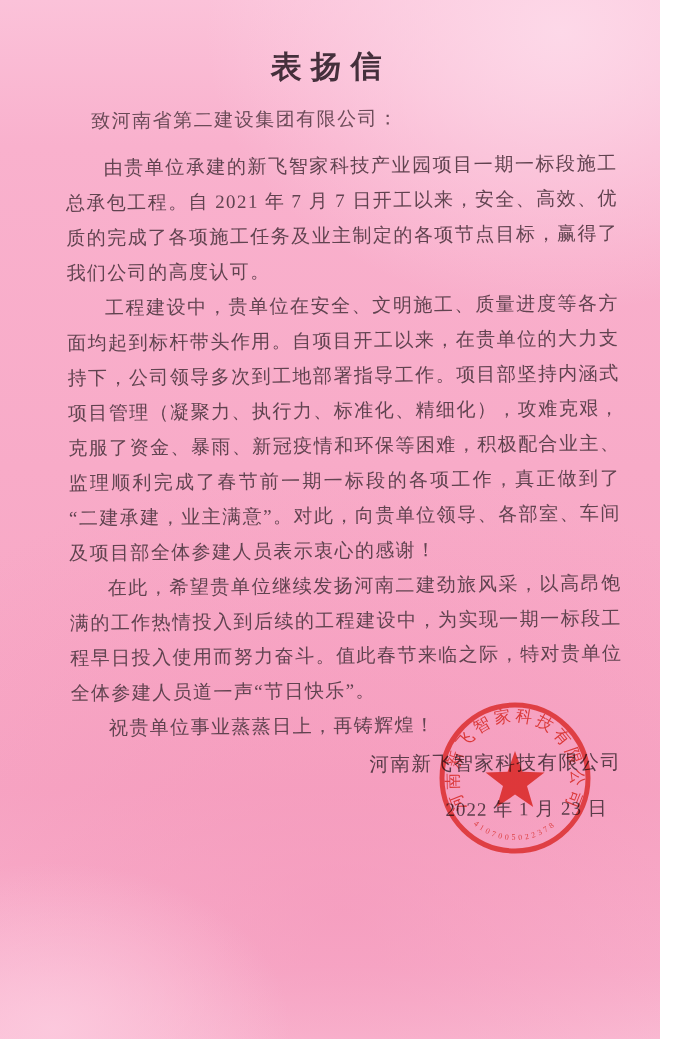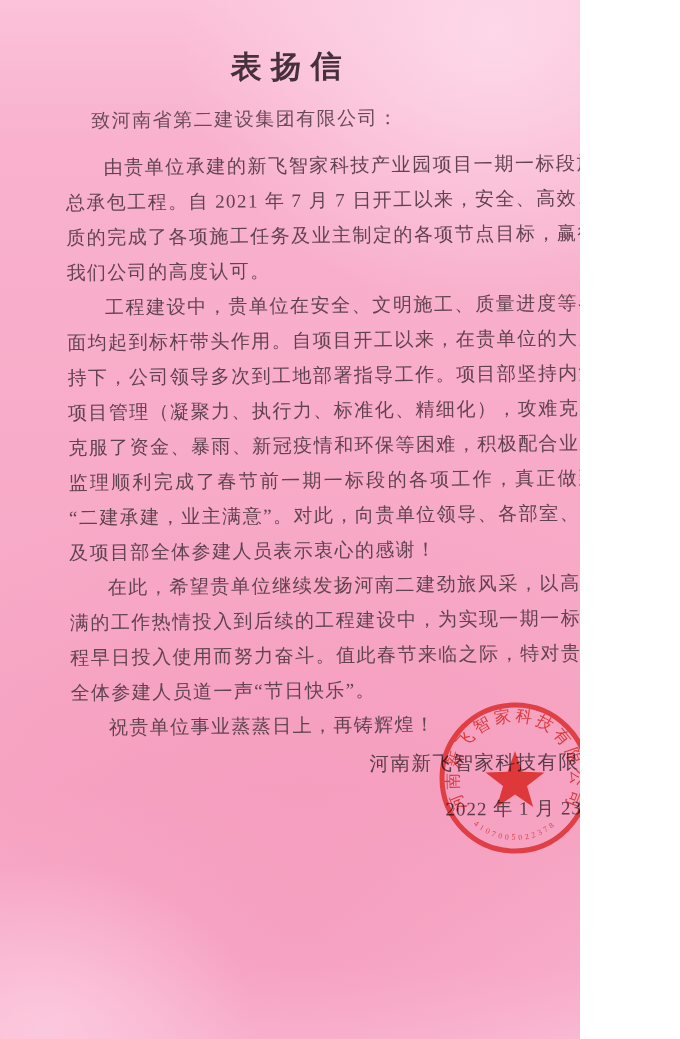--- a/index.html
+++ b/index.html
@@ -1,21 +1,21 @@
 <!DOCTYPE html>
 <html lang="zh"><head>
 <meta charset="utf-8">
 <style>
   html,body{margin:0;padding:0;}
   body{
     width:680px;height:1039px;overflow:hidden;
     font-family:"Liberation Serif","DejaVu Serif",serif;
   }
   .page{
-    position:relative;width:580px;height:1039px;overflow:hidden;
+    position:relative;width:660px;height:1039px;overflow:hidden;
     background:
       radial-gradient(120% 60% at 85% 3%, #fdd8e8 0%, rgba(253,216,232,0) 45%),
       radial-gradient(90% 40% at 8% 99%, rgba(252,202,222,.9) 0%, rgba(252,202,222,0) 40%),
       radial-gradient(140% 70% at 52% 88%, rgba(243,146,183,.55) 0%, rgba(243,146,183,0) 62%),
       linear-gradient(180deg,#fbc2d9 0%,#f9b1cd 14%,#f8abc8 45%,#f7a6c4 76%,#f9b3ce 93%,#fbc2d8 100%);
   }
   .content{
     position:absolute;inset:0;
     transform:rotate(-0.55deg);
     transform-origin:50% 0;

